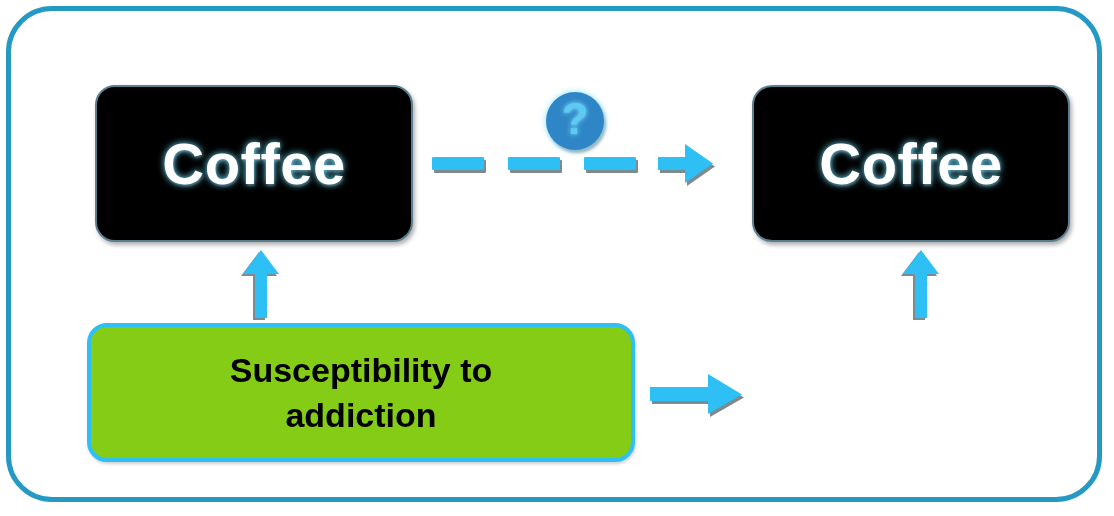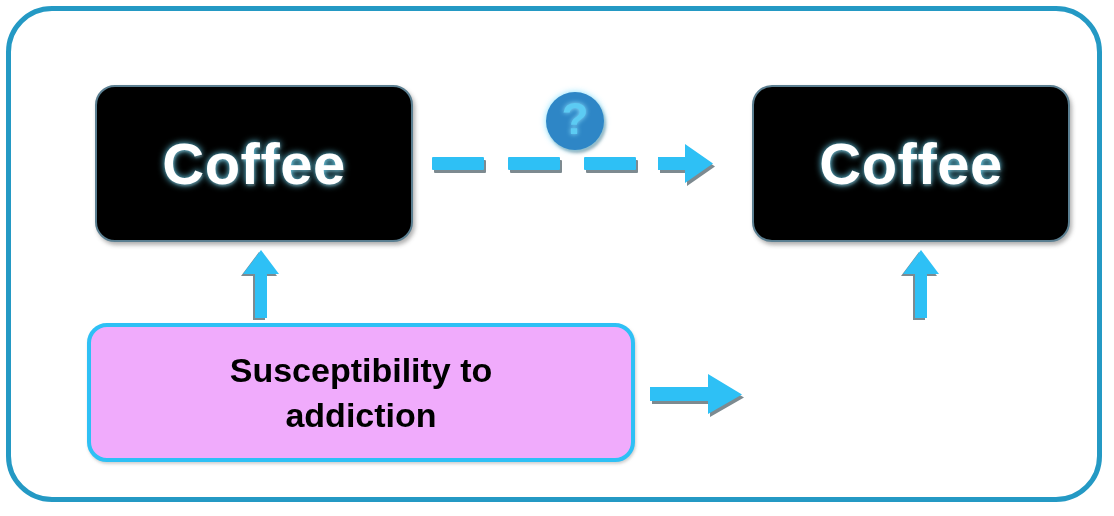--- a/index.html
+++ b/index.html
@@ -43,21 +43,21 @@
   }
   .node-filled {
     background: #000000;
     border: 2px solid #5b7f91;
     box-shadow: 2px 3px 4px rgba(80,80,80,0.45);
     color: #ffffff;
     font-weight: bold;
     text-shadow: 0 0 7px #6fe0ff, 1px 2px 2px rgba(90,90,90,0.55);
   }
   .node-outline {
-    background: #f0abfc;
+    background: #84cc16;
     border: 4px solid #2ec0f5;
     color: #000000;
     font-weight: bold;
     box-shadow: 1px 2px 3px rgba(120,120,120,0.35);
   }
 
   #node-coffee {
     left: 95px; top: 85px; width: 318px; height: 157px;
     font-size: 58px;
     letter-spacing: 0.5px;

